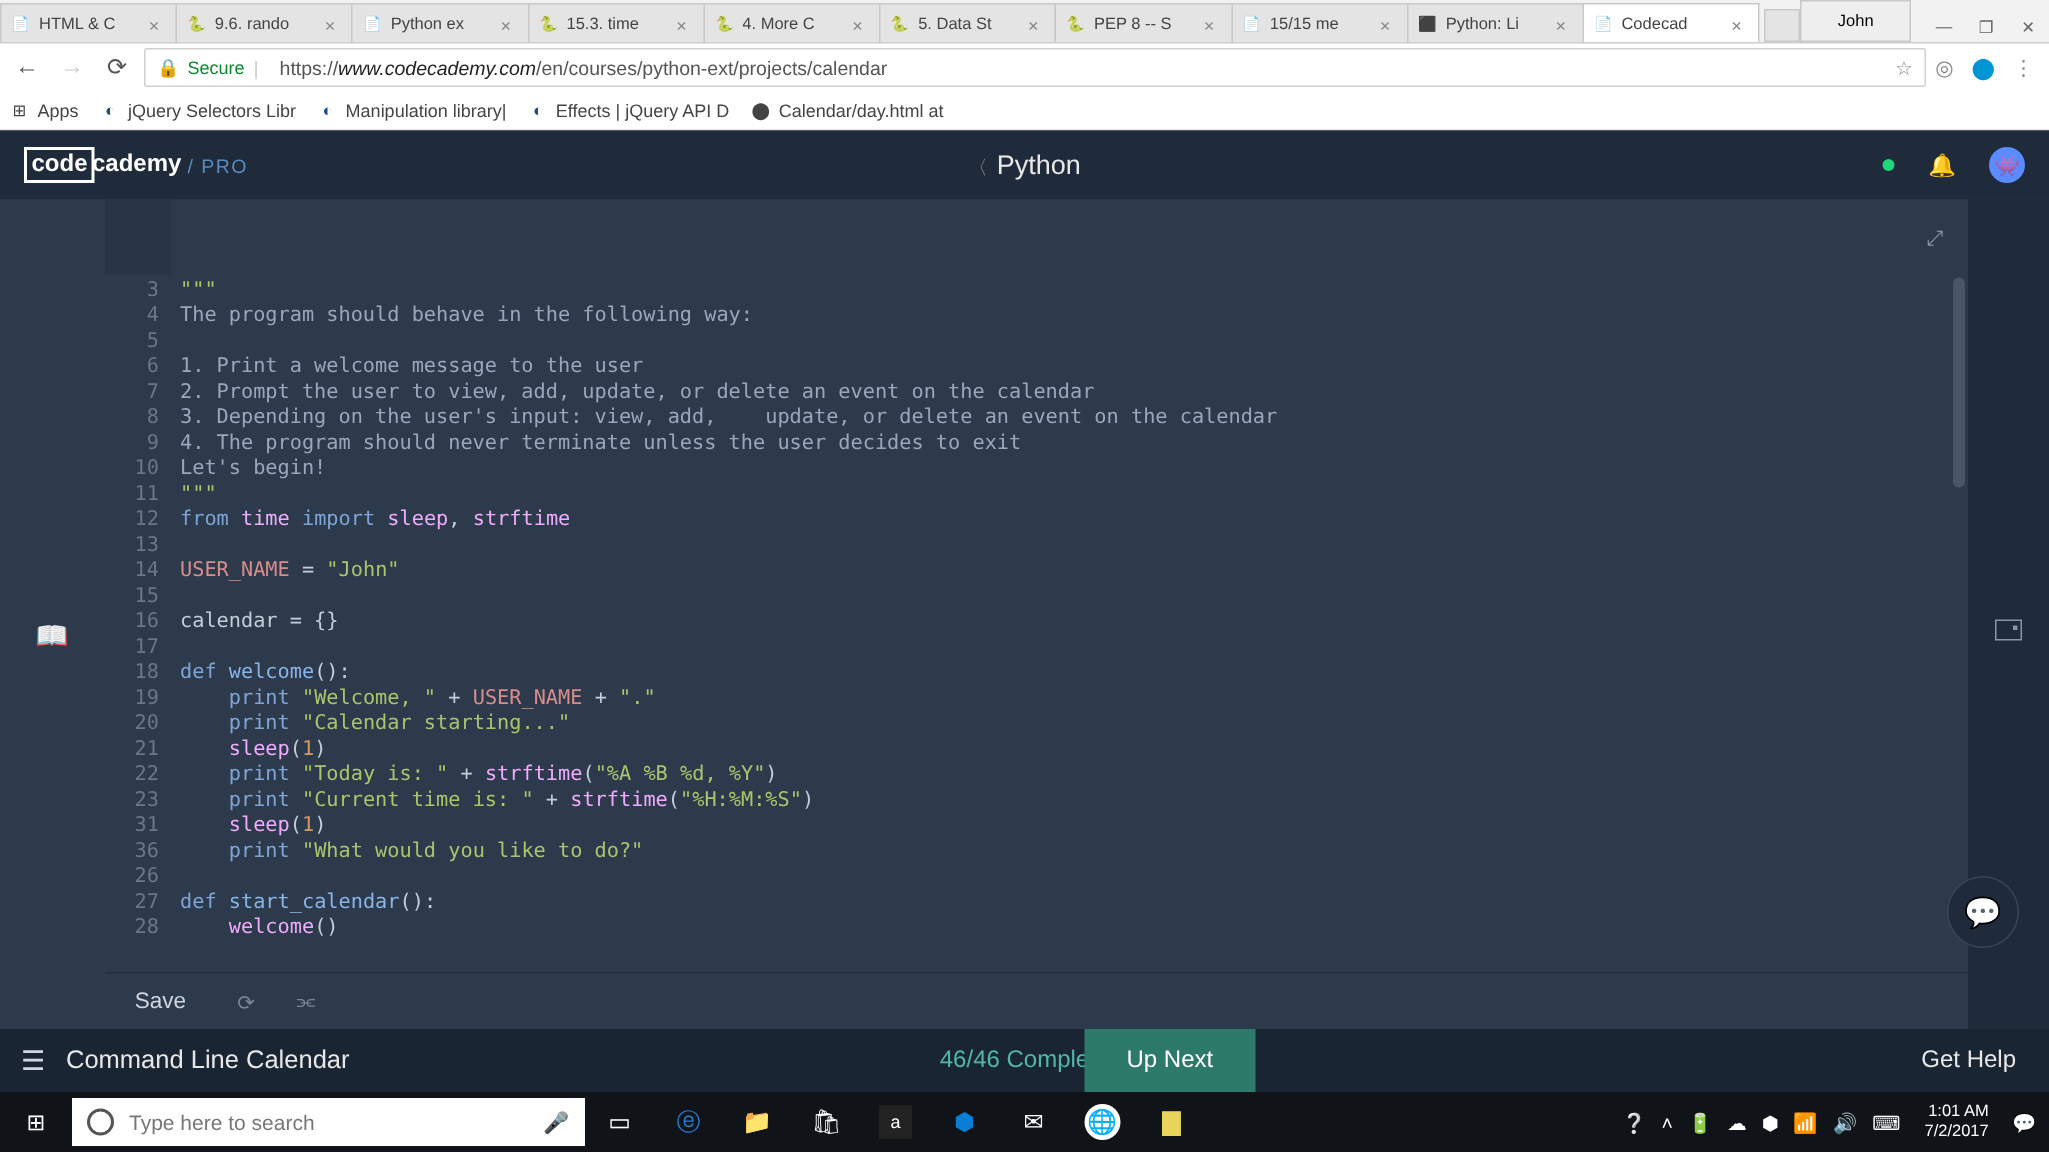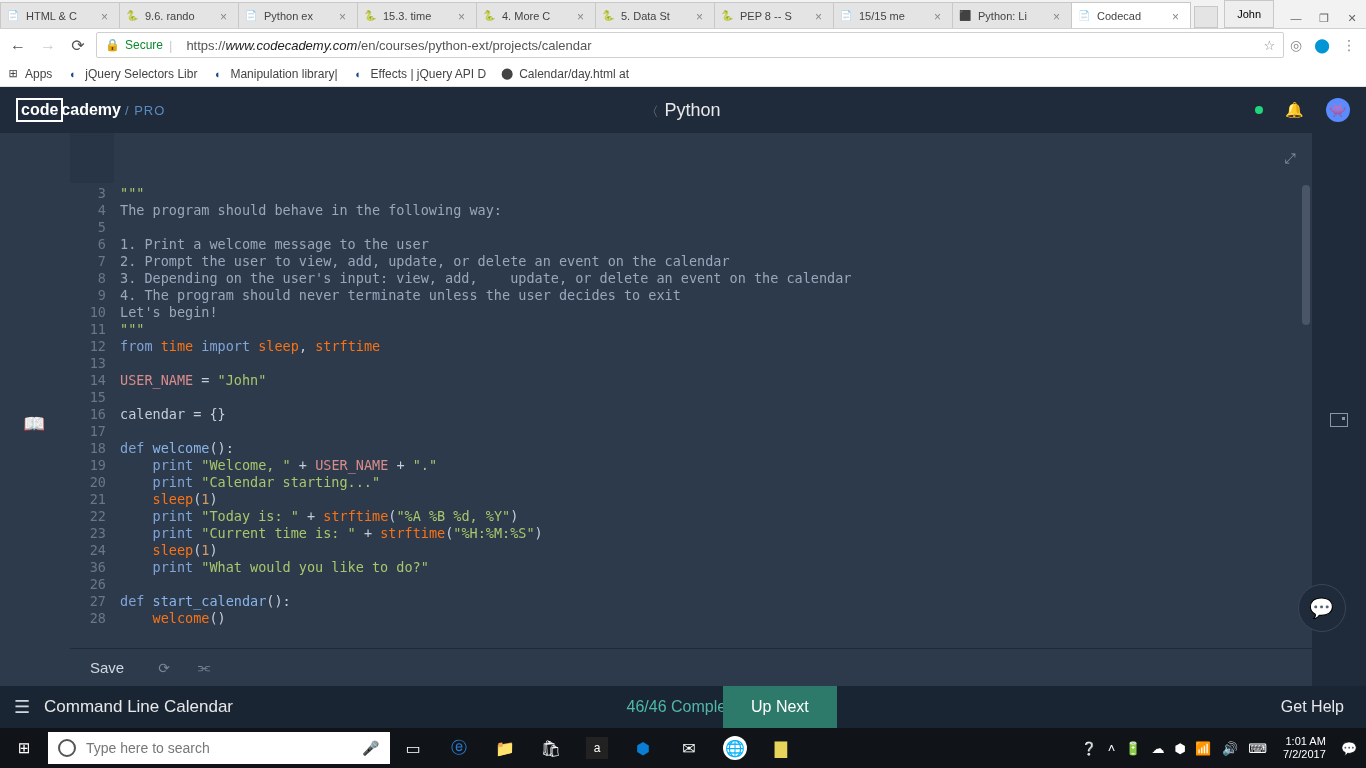--- a/index.html
+++ b/index.html
@@ -6,21 +6,21 @@
 body { font-family:"Segoe UI",Arial,sans-serif; font-size:13px; background:#fff; overflow:hidden; width:1366px; height:768px; }
 
 
 .browser-tabs { height:29px; background:#f2f2f2; display:flex; align-items:flex-end; border-bottom:1px solid #d0d0d0; }
 .tab { height:26px; min-width:0; flex:1; max-width:120px; background:#e4e4e4; border:1px solid #c8c8c8; border-bottom:none; margin-right:-1px; display:flex; align-items:center; padding:0 6px; font-size:11px; color:#444; position:relative; }
 .tab.active { background:#fff; }
 .tab .favico { width:14px; height:14px; margin-right:5px; flex-shrink:0; display:flex; align-items:center; justify-content:center; font-size:10px; }
 .tab .ttxt { white-space:nowrap; overflow:hidden; text-overflow:ellipsis; flex:1; }
 .tab .tclose { width:12px; height:12px; font-size:12px; color:#888; flex-shrink:0; margin-left:3px; }
 .newtab { width:24px; height:22px; background:#e4e4e4; border:1px solid #c8c8c8; margin-left:4px; }
-.winuser { margin-left:auto; padding:0 12px; font-size:11px; display:flex; align-items:center; height:28px; border:1px solid #c8c8c8; background:#eee; }
+.winuser { margin-left:auto; padding:0 24px; font-size:11px; display:flex; align-items:center; height:28px; border:1px solid #c8c8c8; background:#eee; }
 .wincontrols { display:flex; margin-left:8px; }
 .wincontrols span { width:28px; height:20px; display:flex; align-items:center; justify-content:center; font-size:11px; color:#666; }
 
 .addr-bar { height:32px; display:flex; align-items:center; padding:0 6px; gap:6px; }
 .navbtn { width:24px; height:24px; display:flex; align-items:center; justify-content:center; color:#555; font-size:16px; }
 .navbtn.dis { color:#ccc; }
 .omnibox { flex:1; height:26px; border:1px solid #d0d0d0; border-radius:2px; display:flex; align-items:center; padding:0 8px; font-size:13px; }
 .secure { color:#0a8a2e; display:flex; align-items:center; gap:5px; font-size:12px; }
 .urltxt { color:#555; margin-left:8px; }
 .urltxt .dom { color:#222;font-style:italic; }
@@ -57,21 +57,21 @@
 .editor { flex:1; display:flex; font-family:Consolas,Menlo,monospace; font-size:13.5px; line-height:17px; background:#2d3a4b; overflow:hidden; position:relative; }
 .gutter { width:44px; background:#2d3a4b; color:#6b7688; text-align:right; padding:2px 8px 0 0; }
 .gutter div { height:17px; position:relative; }
 .codearea { flex:1; padding:2px 0 0 6px; color:#c5cdd9; white-space:pre; }
 .codearea div { height:17px; }
 .scrollbar { position:absolute; right:2px; top:2px; width:8px; height:140px; background:#4a5668; border-radius:4px; }
 
 .tok-str { color:#a8c66c; }
 .tok-com { color:#9aa7bb; }
 .tok-kw { color:#7fa4d6; }
-.tok-bif { color:#f97316; }
+.tok-bif { color:#f0abfc; }
 .tok-name { color:#d88c8c; }
 .tok-num { color:#d49a66; }
 .tok-op { color:#c5cdd9; }
 .tok-def { color:#8ab4e8; }
 
 .editor-foot { height:38px; background:#2d3a4b; display:flex; align-items:center; border-top:1px solid #1f2a3a; }
 .savebtn { width:74px; height:50px; display:flex; align-items:center; justify-content:center; color:#cfd6e0; font-size:15px; }
 .footico { width:40px; display:flex; align-items:center; justify-content:center; color:#7a8699; font-size:14px; }
 
 .rightrail { width:54px; background:#1f2a3a; display:flex; flex-direction:column; align-items:center; padding-top:280px; }
@@ -246,21 +246,21 @@
             <div>14</div>
             <div>15</div>
             <div>16</div>
             <div>17</div>
             <div>18</div>
             <div>19</div>
             <div>20</div>
             <div>21</div>
             <div>22</div>
             <div>23</div>
-            <div>24</div>
+            <div>31</div>
             <div>36</div>
             <div>26</div>
             <div>27</div>
             <div>28</div>
           </div>
         <div class="codearea" id="codearea"><div><span class="tok-str">"""</span></div><div><span class="tok-com">The program should behave in the following way:</span></div><div><span class="tok-com"></span></div><div><span class="tok-com">1. Print a welcome message to the user</span></div><div><span class="tok-com">2. Prompt the user to view, add, update, or delete an event on the calendar</span></div><div><span class="tok-com">3. Depending on the user's input: view, add,    update, or delete an event on the calendar</span></div><div><span class="tok-com">4. The program should never terminate unless the user decides to exit</span></div><div><span class="tok-com">Let's begin!</span></div><div><span class="tok-str">"""</span></div><div><span class="tok-kw">from</span> <span class="tok-bif">time</span> <span class="tok-kw">import</span> <span class="tok-bif">sleep</span><span class="tok-op">,</span> <span class="tok-bif">strftime</span></div><div></div><div><span class="tok-name">USER_NAME</span> <span class="tok-op">=</span> <span class="tok-str">"John"</span></div><div></div><div><span class="tok-op">calendar = {}</span></div><div></div><div><span class="tok-kw">def</span> <span class="tok-def">welcome</span><span class="tok-op">():</span></div><div>    <span class="tok-kw">print</span> <span class="tok-str">"Welcome, "</span> <span class="tok-op">+</span> <span class="tok-name">USER_NAME</span> <span class="tok-op">+</span> <span class="tok-str">"."</span></div><div>    <span class="tok-kw">print</span> <span class="tok-str">"Calendar starting..."</span></div><div>    <span class="tok-bif">sleep</span><span class="tok-op">(</span><span class="tok-num">1</span><span class="tok-op">)</span></div><div>    <span class="tok-kw">print</span> <span class="tok-str">"Today is: "</span> <span class="tok-op">+</span> <span class="tok-bif">strftime</span><span class="tok-op">(</span><span class="tok-str">"%A %B %d, %Y"</span><span class="tok-op">)</span></div><div>    <span class="tok-kw">print</span> <span class="tok-str">"Current time is: "</span> <span class="tok-op">+</span> <span class="tok-bif">strftime</span><span class="tok-op">(</span><span class="tok-str">"%H:%M:%S"</span><span class="tok-op">)</span></div><div>    <span class="tok-bif">sleep</span><span class="tok-op">(</span><span class="tok-num">1</span><span class="tok-op">)</span></div><div>    <span class="tok-kw">print</span> <span class="tok-str">"What would you like to do?"</span></div><div></div><div><span class="tok-kw">def</span> <span class="tok-def">start_calendar</span><span class="tok-op">():</span></div><div>    <span class="tok-bif">welcome</span><span class="tok-op">()</span></div></div>
         <div class="scrollbar"></div>
       </div>
 
       <div class="editor-foot">

